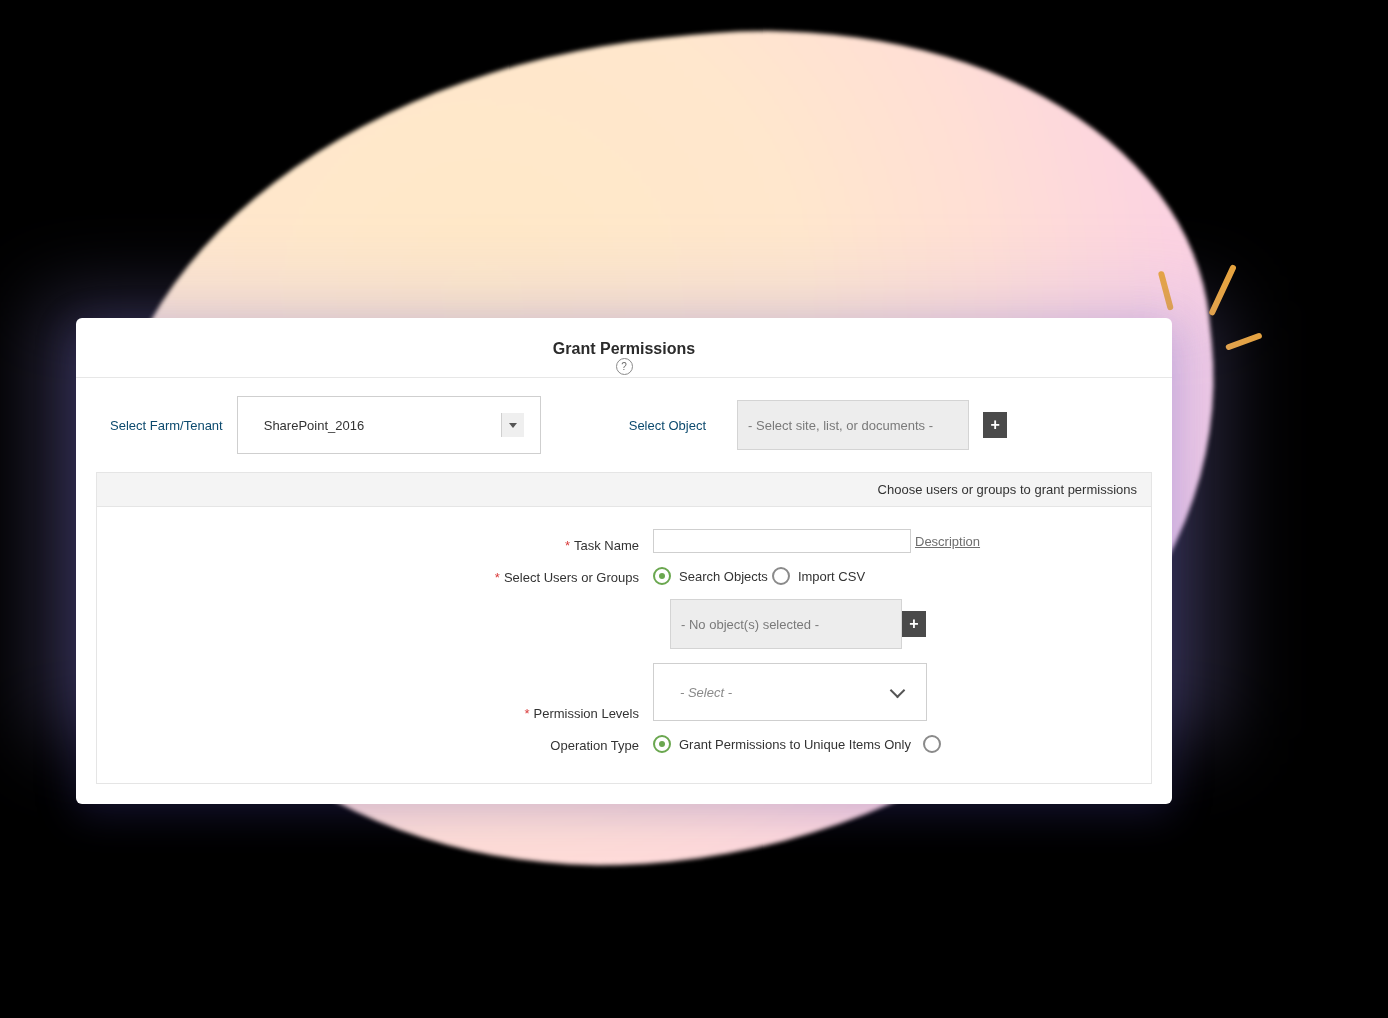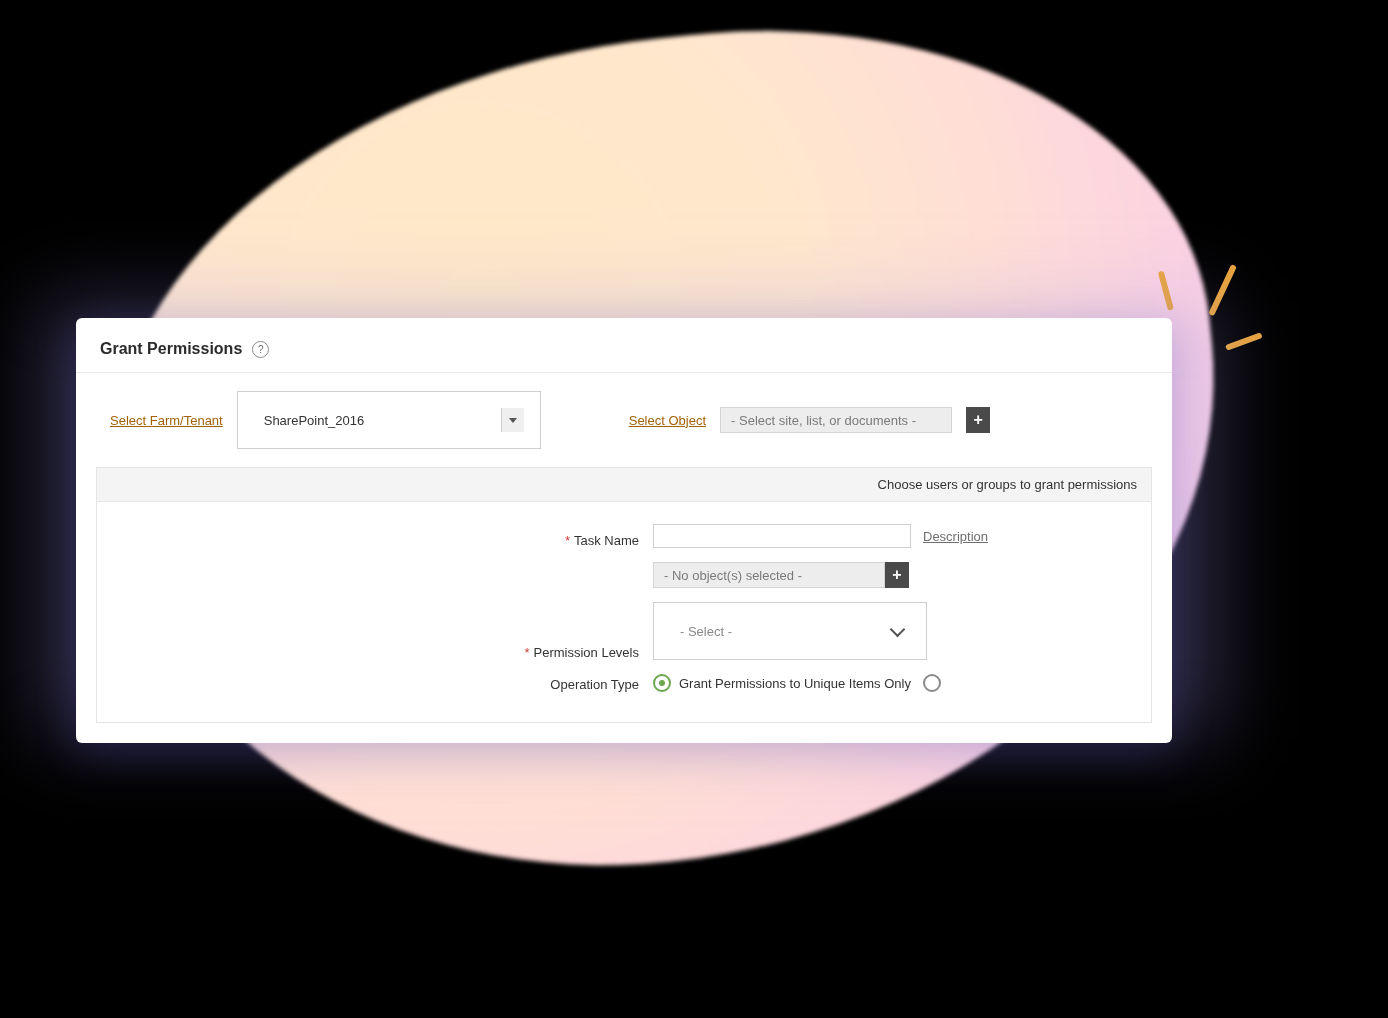--- a/index.html
+++ b/index.html
@@ -70,23 +70,23 @@
     width: 1096px;
     background: #fff;
     border-radius: 6px;
     box-shadow: 0 10px 40px rgba(80,70,180,0.25);
     padding: 0;
   }
 
   .panel-header {
     display: flex;
     align-items: center;
-    gap: 10px;
-    padding: 22px 24px 14px 24px;
+    padding: 22px 24px 2px 24px;
     border-bottom: 1px solid #e7e7e7;
+    flex-direction: column;
   }
   .panel-title {
     font-size: 16px;
     font-weight: 600;
     color: #2b2b2b;
   }
   .help-icon {
     width: 15px;
     height: 15px;
     border: 1px solid #8b8b8b;
@@ -101,23 +101,22 @@
 
   
   .top-row {
     display: flex;
     align-items: center;
     gap: 14px;
     padding: 18px 20px 18px 34px;
   }
   .lbl {
     font-size: 13px;
-    color: #a16207;
+    color: #0c4a6e;
     white-space: nowrap;
-    text-decoration: underline;
   }
   .select-box {
     display: flex;
     align-items: center;
     justify-content: space-between;
     border: 1px solid #cfcfcf;
     height: 24px;
     font-size: 13px;
     color: #333;
     background: #fff;
@@ -144,22 +143,23 @@
     border-top: 5px solid #555;
   }
   .readonly-box {
     display: flex;
     align-items: center;
     border: 1px solid #d4d4d4;
     height: 24px;
     background: #ededed;
     color: #7a7a7a;
     font-size: 13px;
-    padding: 0 10px;
+    padding: 12px 10px;
     width: 210px;
+    margin-left: 17px;
   }
   .plus-btn {
     width: 24px;
     height: 26px;
     background: #4a4a4a;
     color: #fff;
     display: flex;
     align-items: center;
     justify-content: center;
     font-size: 16px;
@@ -193,21 +193,21 @@
     width: 520px;
     text-align: right;
     padding-right: 14px;
     font-size: 13px;
     color: #333;
   }
   .req { color: #d93a3a; margin-right: 4px; }
   .form-ctrl-col {
     display: flex;
     align-items: center;
-    gap: 12px;
+    gap: 4px;
     flex: 1;
   }
   .text-input {
     width: 240px;
     height: 22px;
     border: 1px solid #cfcfcf;
     padding: 0 8px;
     font-size: 13px;
   }
   .desc-link {
@@ -233,21 +233,21 @@
     align-items: center;
     justify-content: center;
     flex-shrink: 0;
   }
   .radio-dot.off { border-color: #8a8a8a; }
   .radio-dot .inner {
     width: 6px; height: 6px; border-radius: 50%; background: #6aa74f;
   }
   .readonly-box.wide { width: 210px; }
   .select-box.wide { width: 240px; }
-  .select-box.wide .sel-text { color: #8a8a8a; }
+  .select-box.wide .sel-text { color: #8a8a8a; font-style: italic; }
   .select-box .chevron-wrap {
     width: 26px;
     display:flex; align-items:center; justify-content:center;
   }
   .caret-down {
     width: 9px; height: 9px;
     border-right: 2px solid #555;
     border-bottom: 2px solid #555;
     transform: rotate(45deg);
     margin-top: -3px;
@@ -299,20 +299,37 @@
         <div class="form-row">
           <div class="form-label-col">
             <span class="req">*</span><span>Task Name</span>
           </div>
           <div class="form-ctrl-col">
             <input class="text-input" type="text" style="">
             <span class="desc-link">Description</span>
           </div>
         </div>
 
+        <div class="form-row">
+          <div class="form-label-col">
+            <span class="req">*</span><span>Select Users or Groups</span>
+          </div>
+          <div class="form-ctrl-col">
+            <div class="radio">
+              <span class="radio-dot">
+                  <span class="inner"></span>
+                </span>
+              <span>Search Objects</span>
+            </div>
+            <div class="radio">
+              <span class="radio-dot off"></span>
+              <span>Import CSV</span>
+            </div>
+          </div>
+        </div>
 
         <div class="form-row">
           <div class="form-label-col"></div>
           <div class="form-ctrl-col" style="gap:0">
             <div class="readonly-box wide">
               <span>- No object(s) selected -</span>
             </div>
             <div class="plus-btn">
               <span>+</span>
             </div>

